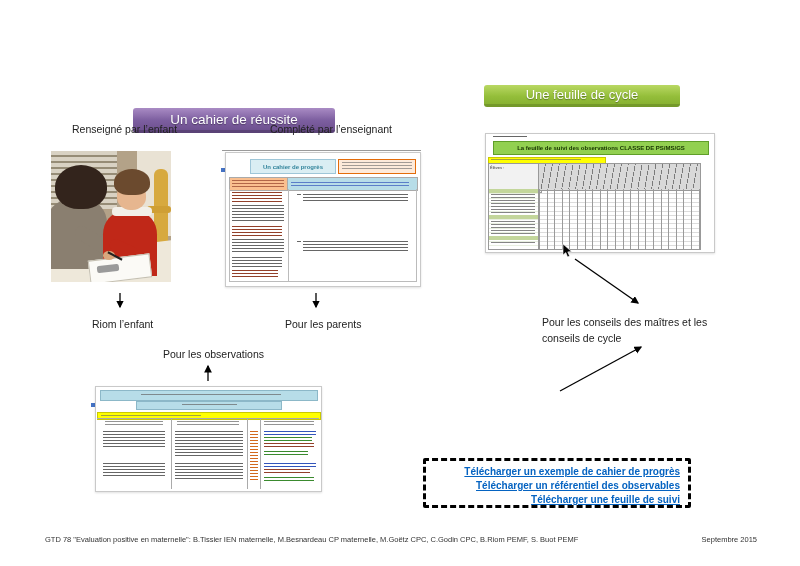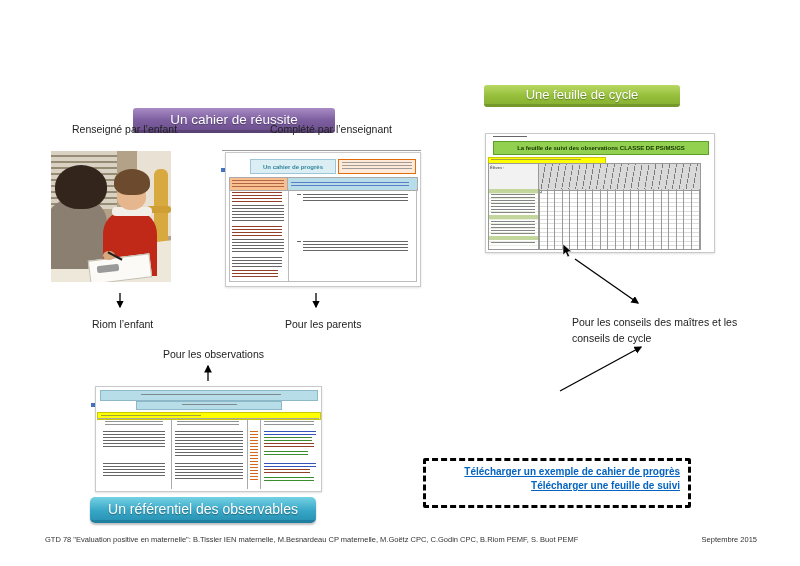--- a/index.html
+++ b/index.html
@@ -189,21 +189,21 @@
     <div class="sheet-grid"></div>
   </div>
 
   <svg class="abs cursor" viewBox="0 0 12 14">
     <polygon points="1,0 1,11 3.8,8.6 5.6,13 7.6,12.1 5.8,7.9 9.6,7.6" fill="#000" stroke="#fff" stroke-width="0.6"></polygon>
   </svg>
 
   <div class="abs plain-label" style="left:92px;top:318px;">Riom l’enfant</div>
   <div class="abs plain-label" style="left:285px;top:318px;">Pour les parents</div>
   <div class="abs plain-label" style="left:163px;top:348px;">Pour les observations</div>
-  <div class="abs plain-label" style="left:572px;top:314px;width:205px;line-height:1.55;">Pour les conseils des maîtres et les conseils de cycle</div>
+  <div class="abs plain-label" style="left:542px;top:314px;width:205px;line-height:1.55;">Pour les conseils des maîtres et les conseils de cycle</div>
 
   <div class="abs ref-bluetab"></div>
   <div class="abs reftable">
     <div class="ref-band1">
         <div class="tx" style="left:40px;top:3px;width:140px;height:3px;opacity:.7;"></div>
       </div>
     <div class="ref-band2">
         <div class="tx" style="left:45px;top:2px;width:55px;height:3px;opacity:.7;"></div>
       </div>
     <div class="ref-yellow">
@@ -229,24 +229,24 @@
       <div class="tx blue" style="left:167px;top:12px;width:52px;height:4px;"></div>
       <div class="tx green" style="left:167px;top:18px;width:48px;height:4px;"></div>
       <div class="tx red" style="left:167px;top:24px;width:50px;height:4px;"></div>
       <div class="tx green" style="left:167px;top:32px;width:44px;height:4px;"></div>
       <div class="tx blue" style="left:167px;top:44px;width:52px;height:4px;"></div>
       <div class="tx red" style="left:167px;top:50px;width:46px;height:4px;"></div>
       <div class="tx green" style="left:167px;top:58px;width:50px;height:4px;"></div>
     </div>
   </div>
 
-  <div class="abs banner cyan">Un référentiel des observables</div>
 
   <div class="abs links-box">
     <a class="dl-link">Télécharger un exemple de cahier de progrès</a>
+    <a class="dl-link">Télécharger un référentiel des observables</a>
     <a class="dl-link">Télécharger une feuille de suivi</a>
   </div>
 
   <svg class="overlay" width="800" height="566">
     <defs>
       <marker id="ah" markerWidth="7" markerHeight="7" refX="5" refY="3" orient="auto">
         <path d="M0,0 L6,3 L0,6 z" fill="#000"></path>
       </marker>
     </defs>
     <line x1="120" y1="293" x2="120" y2="307" stroke="#000" stroke-width="1.3" marker-end="url(#ah)"></line>

